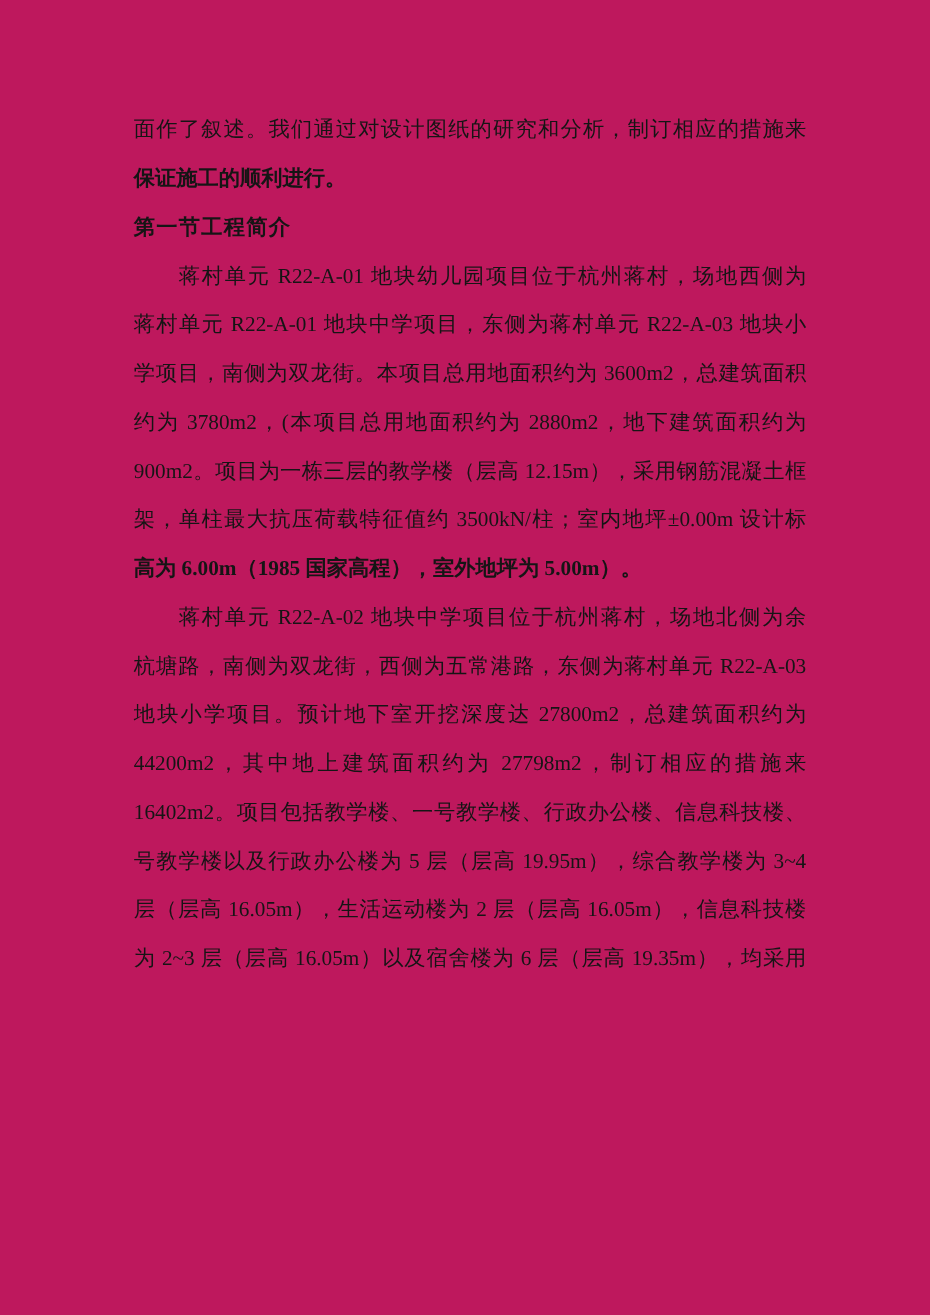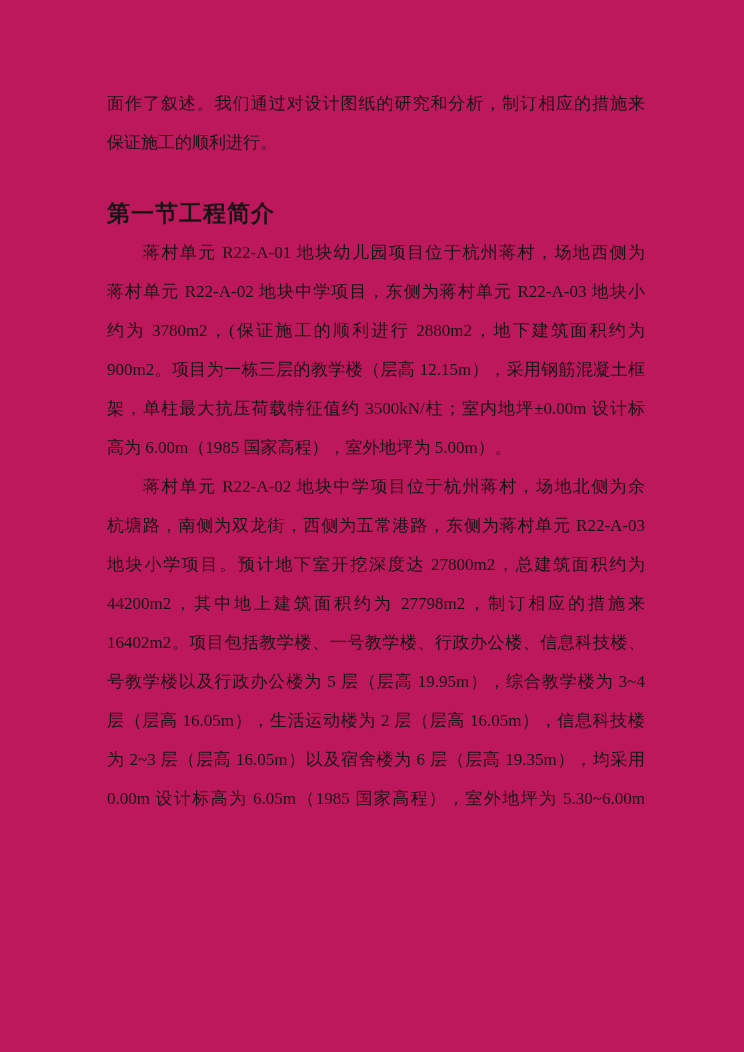--- a/index.html
+++ b/index.html
@@ -24,62 +24,62 @@
     color: #151515;
   }
   .line {
     line-height: 39px;
     text-align: justify;
     text-align-last: justify;
   }
   .line.end {
     text-align: left;
     text-align-last: left;
+    font-weight: bold;
   }
   .line.indent {
     text-indent: 36px;
   }
   .heading {
     line-height: 39px;
-    font-size: 23px;
+    font-size: 17px;
     font-weight: bold;
     text-align: left;
     text-align-last: left;
     letter-spacing: 1px;
-    margin-top: 32px;
   }
 </style>
 </head>
 <body>
 
 <div class="page">
   <div class="text-block">
 
     <div>
       <div class="line">面作了叙述。我们通过对设计图纸的研究和分析，制订相应的措施来</div>
       <div class="line end">保证施工的顺利进行。</div>
     </div>
 
     <div class="heading">第一节工程简介</div>
 
     <div>
       <div class="line indent">蒋村单元 R22-A-01 地块幼儿园项目位于杭州蒋村，场地西侧为</div>
-      <div class="line">蒋村单元 R22-A-02 地块中学项目，东侧为蒋村单元 R22-A-03 地块小</div>
-      <div class="line">约为 3780m2，(保证施工的顺利进行 2880m2，地下建筑面积约为</div>
+      <div class="line">蒋村单元 R22-A-01 地块中学项目，东侧为蒋村单元 R22-A-03 地块小</div>
+      <div class="line">学项目，南侧为双龙街。本项目总用地面积约为 3600m2，总建筑面积</div>
+      <div class="line">约为 3780m2，(本项目总用地面积约为 2880m2，地下建筑面积约为</div>
       <div class="line">900m2。项目为一栋三层的教学楼（层高 12.15m），采用钢筋混凝土框</div>
       <div class="line">架，单柱最大抗压荷载特征值约 3500kN/柱；室内地坪±0.00m 设计标</div>
       <div class="line end">高为 6.00m（1985 国家高程），室外地坪为 5.00m）。</div>
     </div>
 
     <div>
       <div class="line indent">蒋村单元 R22-A-02 地块中学项目位于杭州蒋村，场地北侧为余</div>
       <div class="line">杭塘路，南侧为双龙街，西侧为五常港路，东侧为蒋村单元 R22-A-03</div>
       <div class="line">地块小学项目。预计地下室开挖深度达 27800m2，总建筑面积约为</div>
       <div class="line">44200m2，其中地上建筑面积约为 27798m2，制订相应的措施来</div>
       <div class="line">16402m2。项目包括教学楼、一号教学楼、行政办公楼、信息科技楼、</div>
       <div class="line">号教学楼以及行政办公楼为 5 层（层高 19.95m），综合教学楼为 3~4</div>
       <div class="line">层（层高 16.05m），生活运动楼为 2 层（层高 16.05m），信息科技楼</div>
       <div class="line">为 2~3 层（层高 16.05m）以及宿舍楼为 6 层（层高 19.35m），均采用</div>
-      <div class="line">0.00m 设计标高为 6.05m（1985 国家高程），室外地坪为 5.30~6.00m</div>
     </div>
 
   </div>
 </div>
 
 </body></html>

